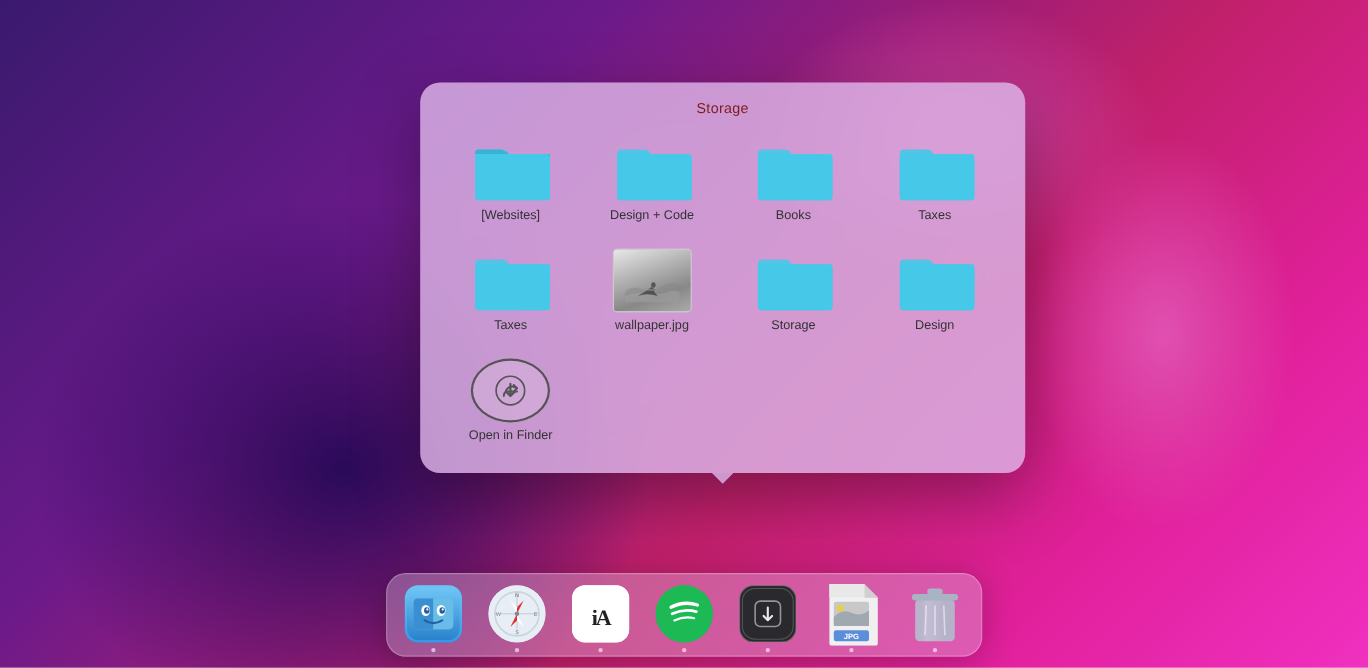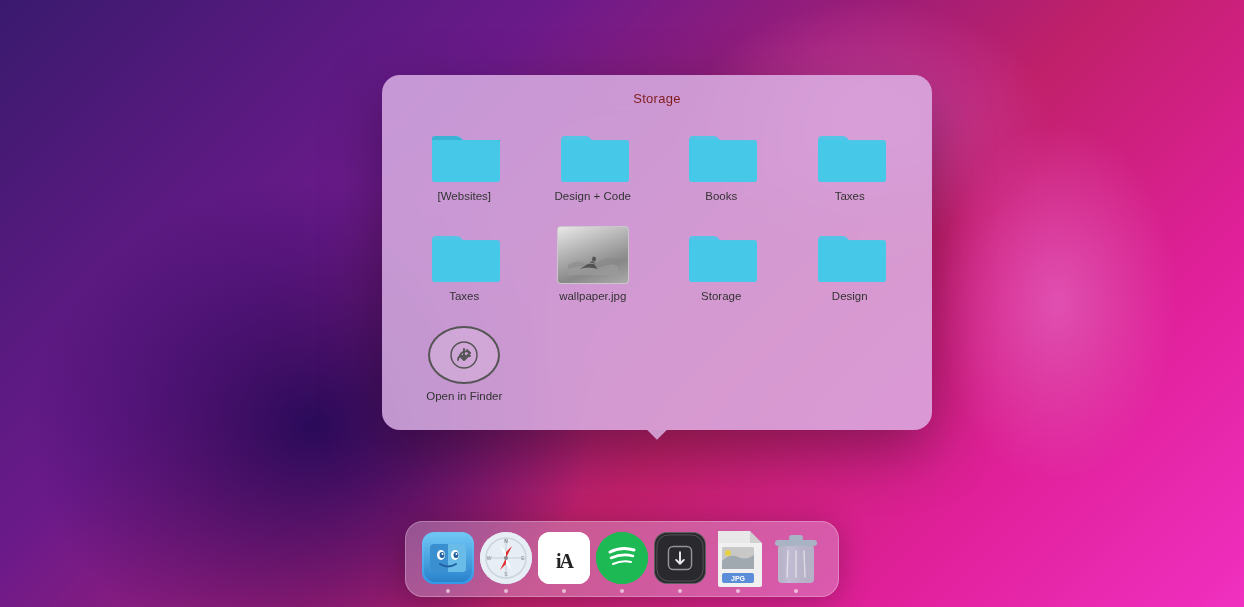--- a/index.html
+++ b/index.html
@@ -144,21 +144,21 @@
     }
 
     
     .dock {
       position: absolute;
       bottom: 10px;
       left: 50%;
       transform: translateX(-50%);
       display: flex;
       align-items: flex-end;
-      gap: 0;
+      gap: 18px;
       background: rgba(220, 200, 230, 0.35);
       backdrop-filter: blur(20px);
       -webkit-backdrop-filter: blur(20px);
       border-radius: 18px;
       padding: 8px 14px 10px 14px;
       box-shadow: 0 4px 30px rgba(0,0,0,0.25), inset 0 0 0 1px rgba(255,255,255,0.25);
     }
 
     .dock-item {
       width: 58px;

